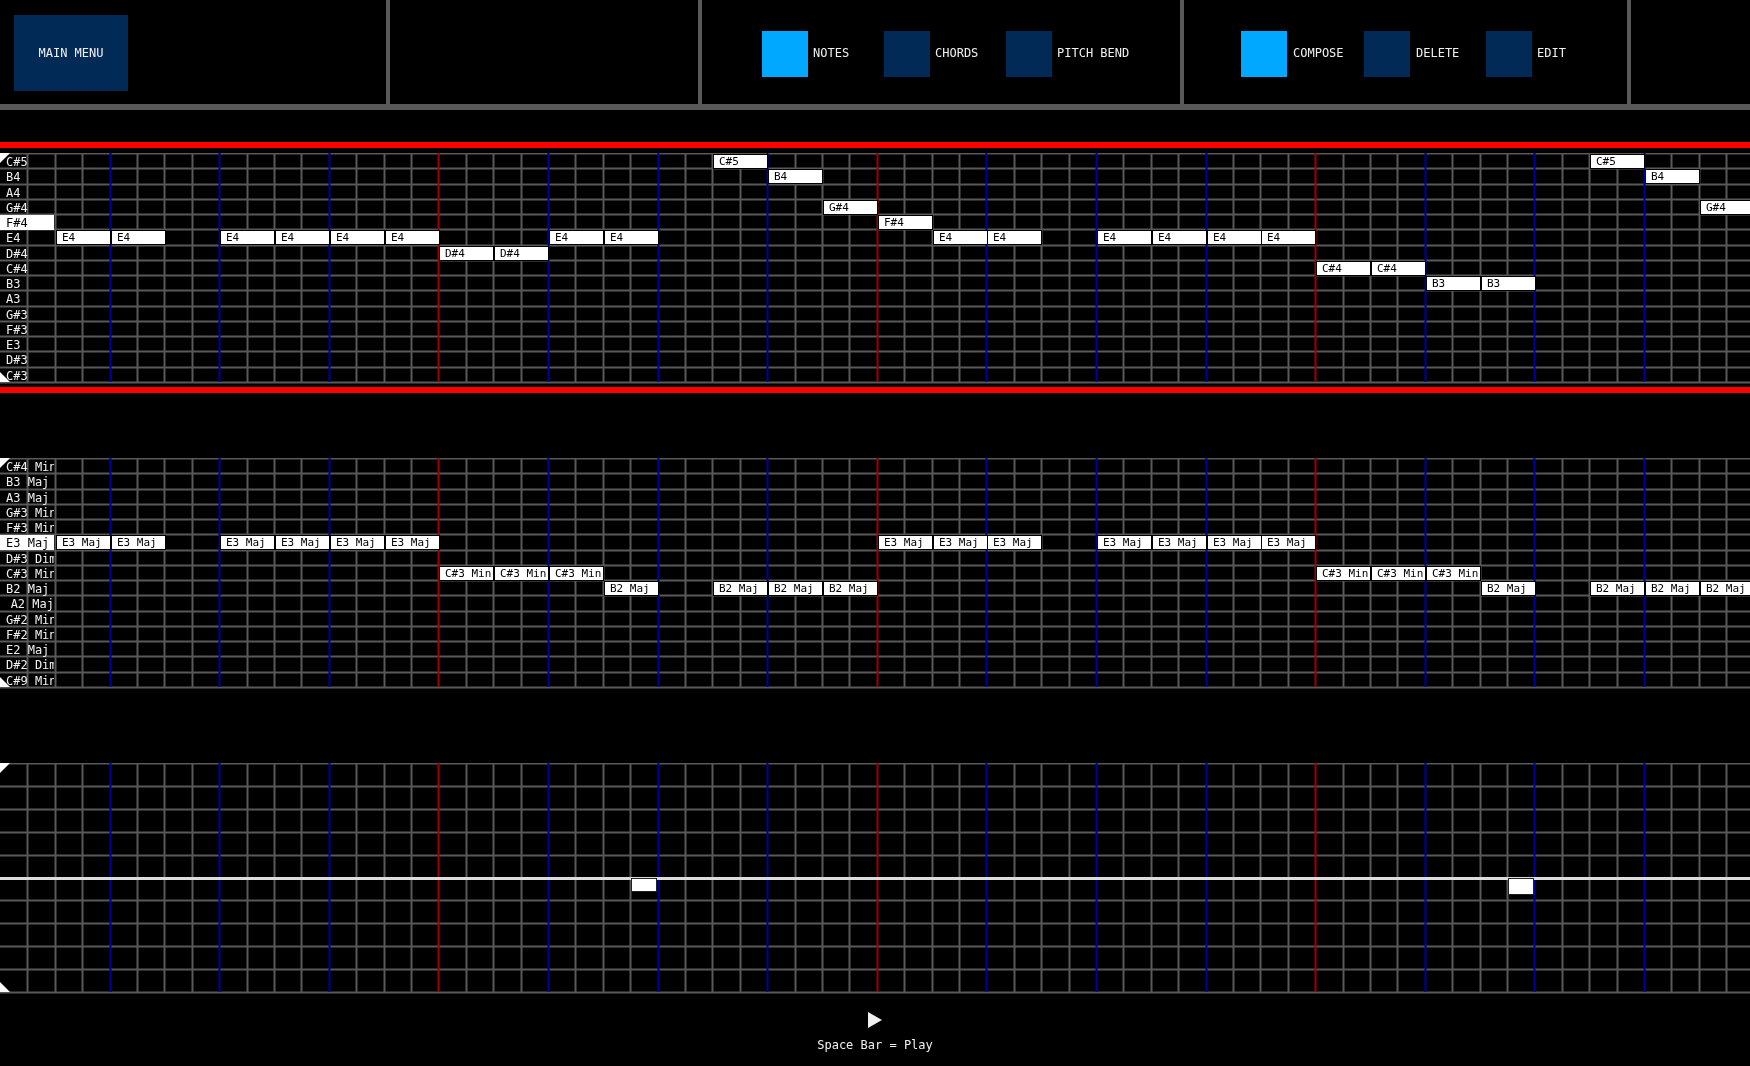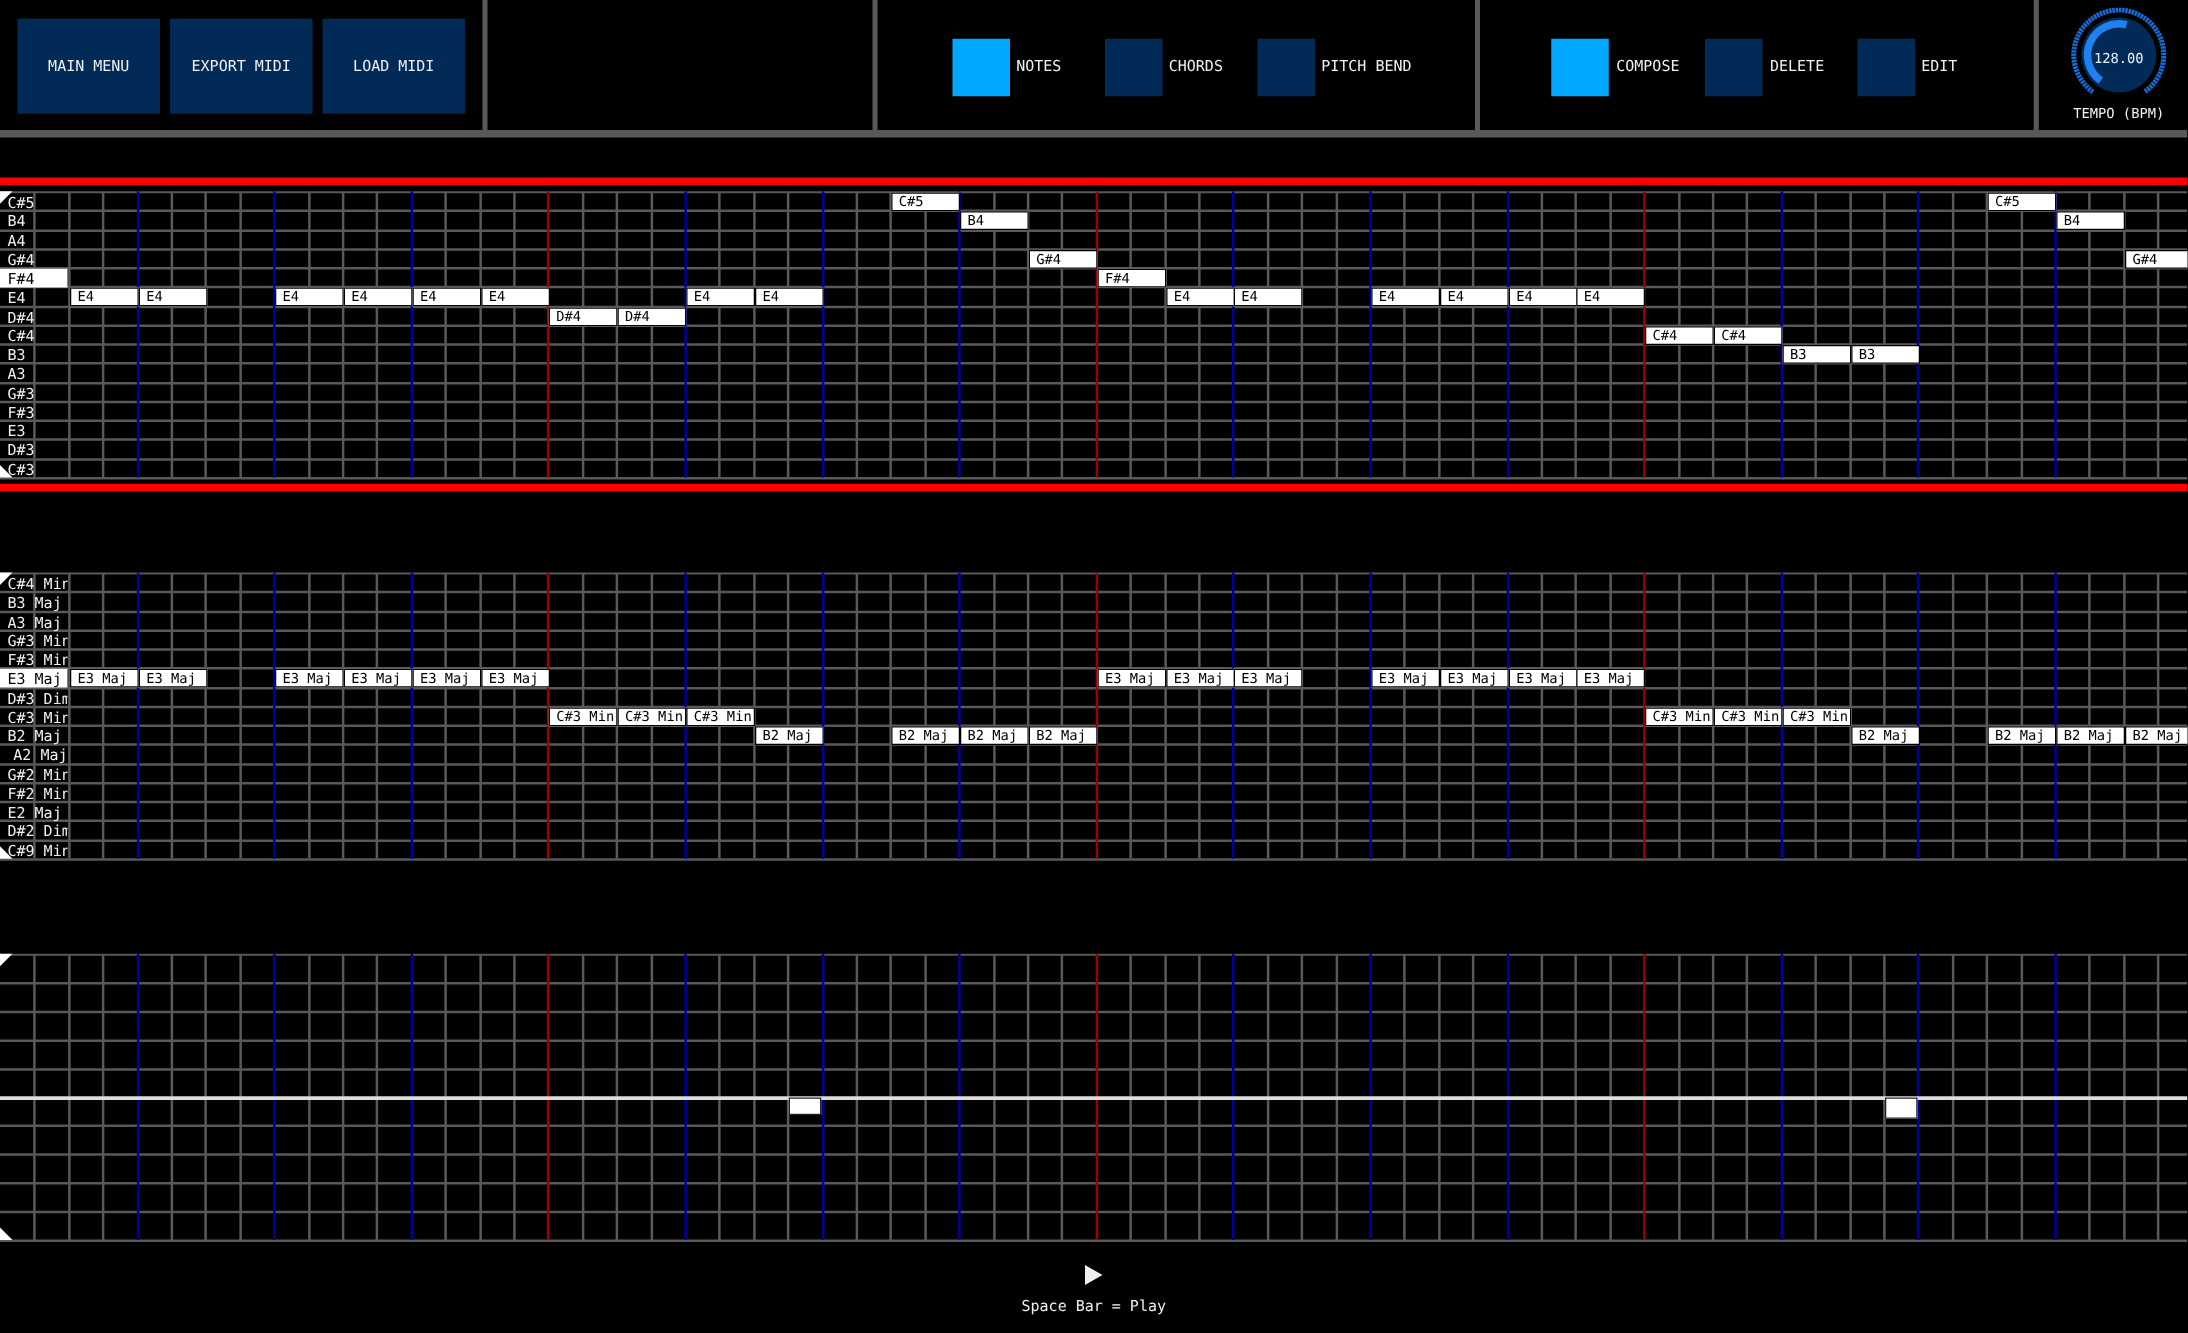--- a/index.html
+++ b/index.html
@@ -39,51 +39,40 @@
 
     .play { position:absolute; left:868px; top:1012px; width:0; height:0; border-top:8px solid transparent;
             border-bottom:8px solid transparent; border-left:14px solid #f0f0f0; cursor:pointer; }
     .play-hint { position:absolute; left:780px; top:1038px; width:190px; text-align:center; font-size:12px; color:#f0f0f0; }
   </style>
 </head>
 <body>
 
 <div class="toolbar">
   <div class="btn" style="left:14px">MAIN MENU</div>
-  <div class="btn" style="left:136px">EXPORT MIDI</div>
-  <div class="btn" style="left:258px">LOAD MIDI</div>
   <div class="vdiv" style="left:386px"></div>
 
   <div class="vdiv" style="left:698px"></div>
 
   <div class="toggle on" id="vt0" style="left:762px"></div>
   <div class="toggle-label" style="left:813px">NOTES</div>
   <div class="toggle off" id="vt1" style="left:884px"></div>
   <div class="toggle-label" style="left:935px">CHORDS</div>
   <div class="toggle off" id="vt2" style="left:1006px"></div>
   <div class="toggle-label" style="left:1057px">PITCH BEND</div>
   <div class="vdiv" style="left:1180px"></div>
 
   <div class="toggle on" id="mt0" style="left:1241px"></div>
   <div class="toggle-label" style="left:1293px">COMPOSE</div>
   <div class="toggle off" id="mt1" style="left:1364px"></div>
   <div class="toggle-label" style="left:1416px">DELETE</div>
   <div class="toggle off" id="mt2" style="left:1486px"></div>
   <div class="toggle-label" style="left:1537px">EDIT</div>
   <div class="vdiv" style="left:1627px"></div>
 
-  <div class="knob-wrap">
-    <svg width="86" height="80" viewBox="0 0 86 80">
-      <path id="knob-outer" fill="none" stroke="#1a6ad6" stroke-width="4" stroke-dasharray="2 0.6" d="M22.35124829136235 67.4894735944037 A36 36 0 1 1 63.648751708637676 67.48947359440369"></path>
-      <circle cx="43" cy="38" r="30" fill="#012a57"></circle>
-      <path id="knob-inner" fill="none" stroke="#1f80ee" stroke-width="6" d="M28.660589091223855 58.4788011072248 A25 25 0 0 1 49.259500101361034 13.796308990547306"></path>
-    </svg>
-    <div class="knob-val">128.00</div>
-    <div class="knob-label">TEMPO (BPM)</div>
-  </div>
   <div class="toolbar-bottom"></div>
 </div>
 
 <div class="redbar" style="top:142px"></div>
 <div class="grid" id="notes-grid" style="top:153px;height:230px">
     <svg width="1750" height="231">
       <line x1="0" x2="1750" y1="0.5" y2="0.5" stroke="#595959" stroke-width="2"></line>
       <line x1="0" x2="1750" y1="15.5" y2="15.5" stroke="#595959" stroke-width="2"></line>
       <line x1="0" x2="1750" y1="31.5" y2="31.5" stroke="#595959" stroke-width="2"></line>
       <line x1="0" x2="1750" y1="46.5" y2="46.5" stroke="#595959" stroke-width="2"></line>

